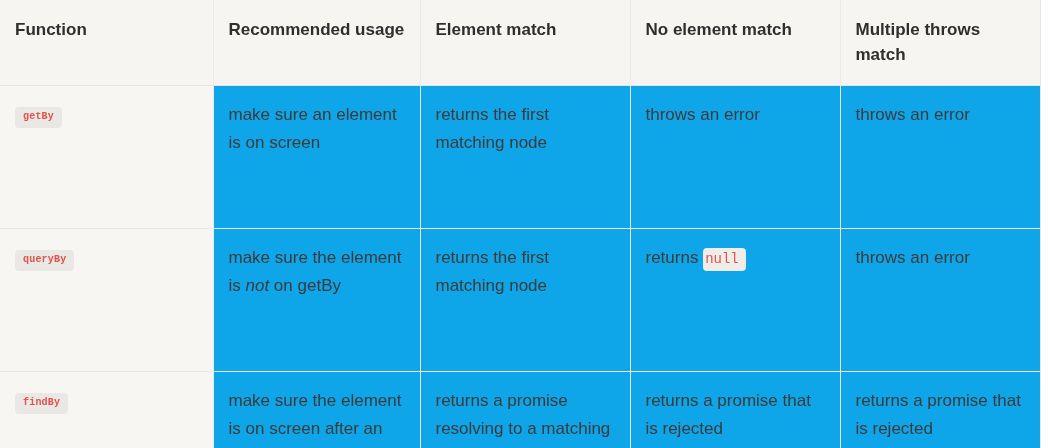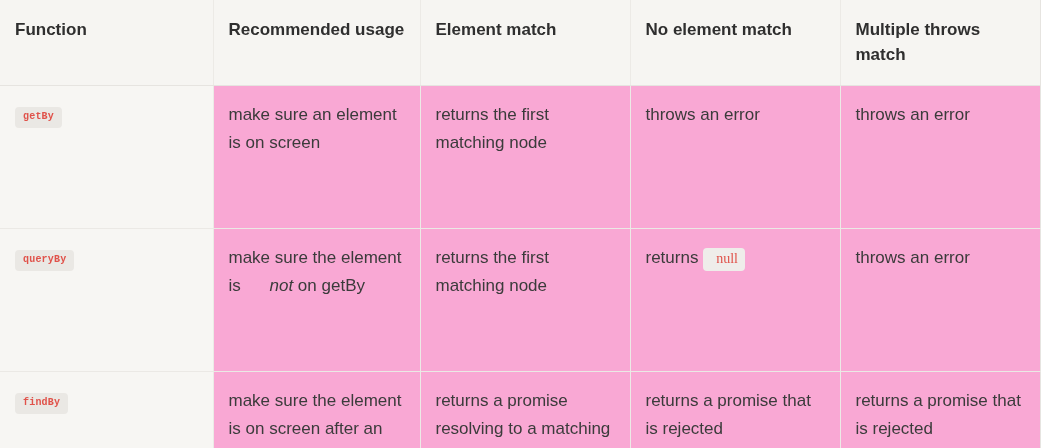--- a/index.html
+++ b/index.html
@@ -52,21 +52,21 @@
   thead tr.header-row th.col-function {
     border-right: 1px solid #eceae6;
   }
 
   tbody tr.data-row td {
     vertical-align: top;
     padding: 15px 14px 15px 15px;
     line-height: 1.62;
     border-bottom: 1px solid #ebe9e5;
     border-right: 1px solid #eceae6;
-    background: #f9a8d4;
+    background: #0ea5e9;
     color: #3b3b3b;
     font-size: 17px;
   }
   tbody tr.data-row td:last-child {
     border-right: 1px solid #e6e4e0;
   }
   tbody tr.data-row td.fn-cell {
     background: #f7f6f3;
     padding-top: 14px;
     padding-left: 15px;
@@ -86,34 +86,33 @@
     font-size: 10px;
     font-weight: 700;
     padding: 4px 8px 5px 8px;
     border-radius: 4px;
     display: inline-block;
     letter-spacing: 0.2px;
     line-height: 1.2;
   }
 
   code.inline-code {
-    font-family: Liberation Serif, serif;
+    font-family: Liberation Mono, monospace;
     background: #efedea;
     color: #e0524a;
     font-size: 14px;
     font-weight: 400;
-    padding: 2px 7px 3px 13px;
+    padding: 2px 7px 3px 2px;
     border-radius: 4px;
     display: inline-block;
     line-height: 1.3;
   }
 
   em.emphasis {
     font-style: italic;
-    margin-left: 24px;
   }
 
   .cell-text {
     display: inline;
   }
 </style>
 </head>
 <body>
 
 <div class="table-wrap">

